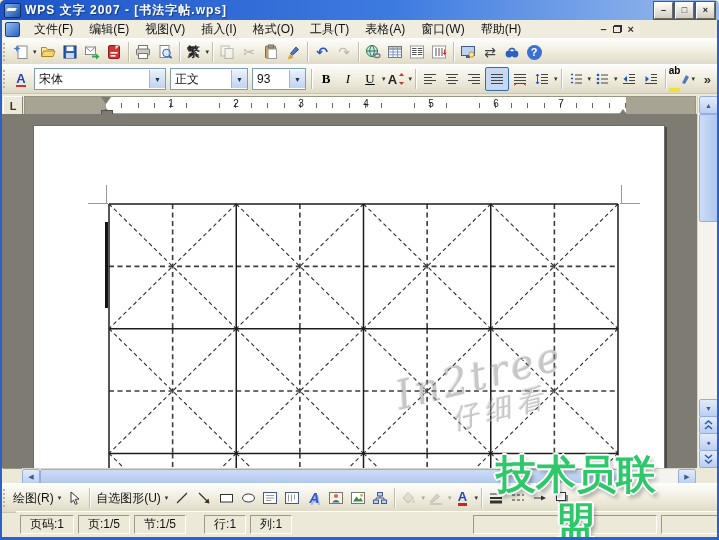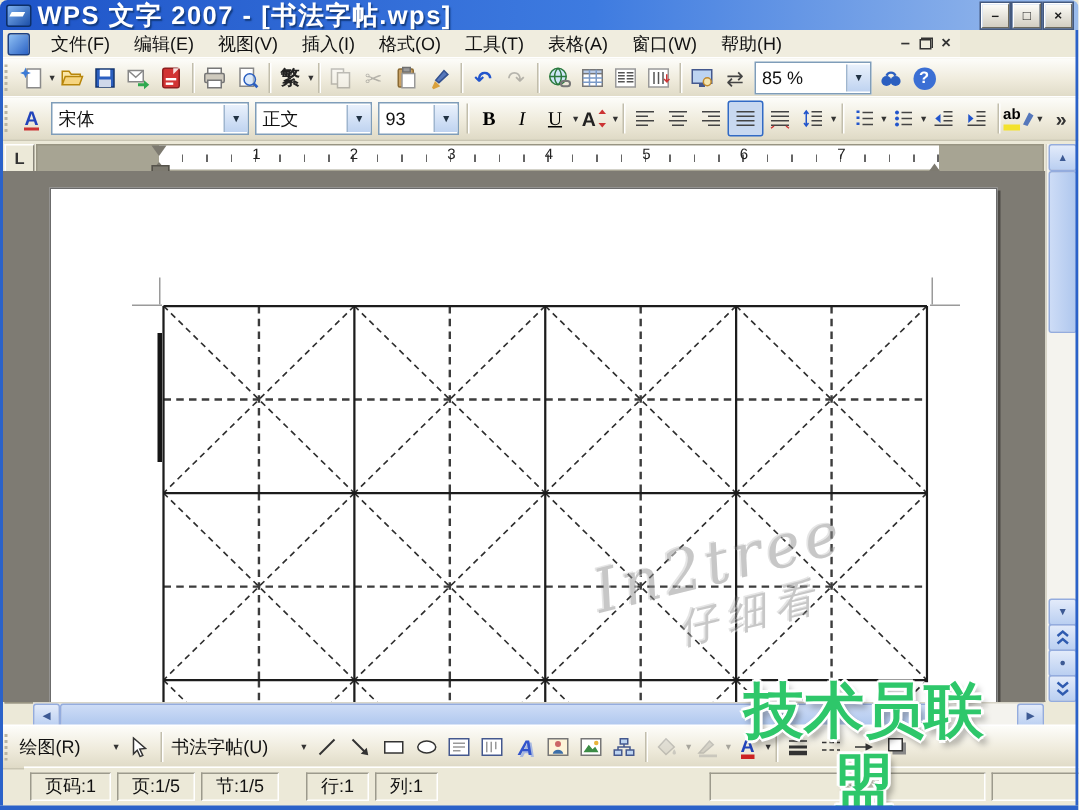--- a/index.html
+++ b/index.html
@@ -9,21 +9,21 @@
   .abs{position:absolute;}
 
   
   .titlebar{left:0;top:0;width:719px;height:20px;
     background:linear-gradient(90deg,#1E54C8 0%,#3E7BE0 55%,#9BBCEC 100%);
     border-radius:5px 5px 0 0;display:flex;align-items:center;color:#fff;}
   .wps-logo{width:15px;height:13px;margin:0 4px 0 4px;background:linear-gradient(135deg,#7FB2F0,#1C4FA8);
     border:1px solid #0d2f66;border-radius:2px;position:relative;}
   .wps-logo::after{content:"";position:absolute;left:2px;top:4px;width:9px;height:3px;
     background:#fff;transform:skewX(-28deg);}
-  .title-text{font-size:17px;font-weight:bold;text-shadow:1px 1px 1px #123a7d;letter-spacing:1px;}
+  .title-text{font-size:12px;font-weight:bold;text-shadow:1px 1px 1px #123a7d;letter-spacing:1px;}
   .cap-btns{margin-left:auto;display:flex;gap:2px;margin-right:4px;}
   .cap-btn{width:17px;height:15px;background:linear-gradient(#FDFCF8,#D2CEC2);
     border:1px solid;border-color:#fff #6e6b5e #6e6b5e #fff;outline:1px solid #44597e;
     font-size:9px;font-weight:bold;color:#1c1c1c;display:flex;align-items:center;justify-content:center;line-height:1;}
 
   .menubar{left:0;top:20px;width:640px;height:18px;background:#F0EDDF;
     border-bottom:1px solid #D8D4C4;display:flex;align-items:center;font-size:12px;color:#111;}
   .doc-ico{width:13px;height:13px;margin:0 6px 0 5px;background:linear-gradient(135deg,#8FC0F4,#2B62C4);
     border:1px solid #1c4082;border-radius:2px;}
   .menu-item{padding:1px 8px;cursor:default;}
@@ -47,21 +47,21 @@
     border-radius:2px;position:relative;}
   .tbtn.active{border:1px solid #316AC5;background:#C8D8F0;}
   .disabled{opacity:.38;filter:grayscale(85%);}
   .dd{font-size:7px;color:#333;margin-left:1px;}
   .glyph{font-size:14px;line-height:1;}
   .combo{display:flex;align-items:center;background:#fff;border:1px solid #7F9DB9;height:20px;
     font-size:12px;color:#111;padding-left:4px;margin:0 2px;}
   .combo .ar{margin-left:auto;width:15px;height:18px;background:linear-gradient(#E9F1FC,#BFD3F0);
     border-left:1px solid #9FB6CF;display:flex;align-items:center;justify-content:center;
     font-size:7px;color:#234;}
-  .hl-ab{font-size:10px;font-weight:bold;border-bottom:4px solid #F3E22D;line-height:1;padding-bottom:1px;}
+  .hl-ab{font-size:10px;font-weight:bold;border-bottom:4px solid #F3E22D;line-height:1;padding-bottom:12px;}
   .more-chev{font-size:13px;font-weight:bold;color:#333;}
 
   
   .tabsel{left:3px;top:96px;width:18px;height:18px;background:#ECE9D8;
     border:1px solid;border-color:#fff #8a877a #8a877a #fff;display:flex;align-items:center;justify-content:center;
     font-size:11px;font-weight:bold;color:#333;}
   .hruler{left:24px;top:96px;width:670px;height:18px;background:#A7A493;
     border:1px solid #989482;}
   .hruler .white{position:absolute;left:81px;top:0;width:520px;height:16px;background:#fff;}
   .hruler .ticks{position:absolute;left:0;top:6px;height:5px;right:0;
@@ -99,21 +99,21 @@
     border:1px solid #94ACDE;border-radius:2px;}
   .chev{stroke:#2F5BB0;stroke-width:1.6;fill:none;}
   .hscroll{left:22px;top:468px;width:674px;height:15px;background:#F4F3EE;border-top:1px solid #D8D5C8;}
   .hbtn{position:absolute;top:0;width:16px;height:14px;background:linear-gradient(#E3EBFA,#BACFF1);
     border:1px solid #94ACDE;border-radius:2px;display:flex;align-items:center;justify-content:center;
     font-size:7px;color:#3D5A94;}
   .hthumb{position:absolute;left:18px;top:0;width:582px;height:14px;background:linear-gradient(#CDDCF6,#AFC7EE);
     border:1px solid #94ACDE;border-radius:2px;}
 
   
-  .dtext{font-size:12px;color:#111;padding:0 3px;display:flex;align-items:center;gap:21px;}
+  .dtext{font-size:12px;color:#111;padding:0 3px;display:flex;align-items:center;gap:3px;}
 
   
   .statusbar{left:16px;top:511px;width:719px;height:26px;background:#ECE9D8;border-top:1px solid #fff;
     display:flex;align-items:center;font-size:12px;color:#111;gap:4px;padding-left:4px;box-sizing:border-box;}
   .panel{height:17px;display:flex;align-items:center;padding:0 9px;
     border:1px solid;border-color:#9C9A8C #FFFFFF #FFFFFF #9C9A8C;white-space:nowrap;}
   .panel.empty1{width:70px;}.panel.empty2{width:70px;}.panel.empty3{width:40px;}
   .grip{position:absolute;right:2px;bottom:4px;width:13px;height:13px;}
   .grip i{position:absolute;width:3px;height:3px;background:#b6b2a2;box-shadow:-1px -1px 0 #fff;}
 
@@ -277,24 +277,20 @@
   <span class="sep"></span>
   <span class="tbtn">
     <svg width="16" height="16">
         <rect x="1.5" y="2.5" width="13" height="9" fill="#BDD4F0" stroke="#44588E"></rect>
     <rect x="6" y="12" width="4" height="2" fill="#44588E"></rect>
     <circle cx="11.5" cy="10.5" r="2.6" fill="#F4E6B0" stroke="#C08A2D"></circle>
       </svg>
   </span>
   <span class="tbtn">
     <span class="glyph" style="color:#444;">⇄</span>
-  </span>
-  <span class="combo" style="width:72px;">
-    <span>85 %</span>
-    <span class="ar">▼</span>
   </span>
   <span class="tbtn">
     <svg width="16" height="16">
         <path d="M5 6.5 a3.2 3.2 0 0 1 6 0" fill="none" stroke="#2B5FC0" stroke-width="1.6"></path>
     <circle cx="5" cy="10" r="3.4" fill="#2B5FC0"></circle>
         <circle cx="11" cy="10" r="3.4" fill="#2B5FC0"></circle>
       </svg>
   </span>
   <span class="tbtn">
     <span style="width:15px;height:15px;border-radius:50%;background:#3B6FD4;color:#fff;font-size:11px;font-weight:bold;display:flex;align-items:center;justify-content:center;">?</span>
@@ -543,21 +539,21 @@
     <span>绘图(R)</span>
     <span class="dd">▾</span>
   </span>
   <span class="tbtn">
     <svg width="14" height="14">
         <path d="M3 1 L11 8 L7.2 8.4 L9.2 12.6 L7.4 13.4 L5.5 9.2 L3 11.6 Z" fill="#fff" stroke="#333"></path>
       </svg>
   </span>
   <span class="sep"></span>
   <span class="dtext">
-    <span>书法字帖(U)</span>
+    <span>自选图形(U)</span>
     <span class="dd">▾</span>
   </span>
   <span class="tbtn">
     <svg width="14" height="14">
         <line x1="2" y1="12" x2="12" y2="2" stroke="#333" stroke-width="1.3"></line>
       </svg>
   </span>
   <span class="tbtn">
     <svg width="14" height="14">
         <line x1="2" y1="2" x2="11" y2="11" stroke="#333" stroke-width="1.3"></line>

